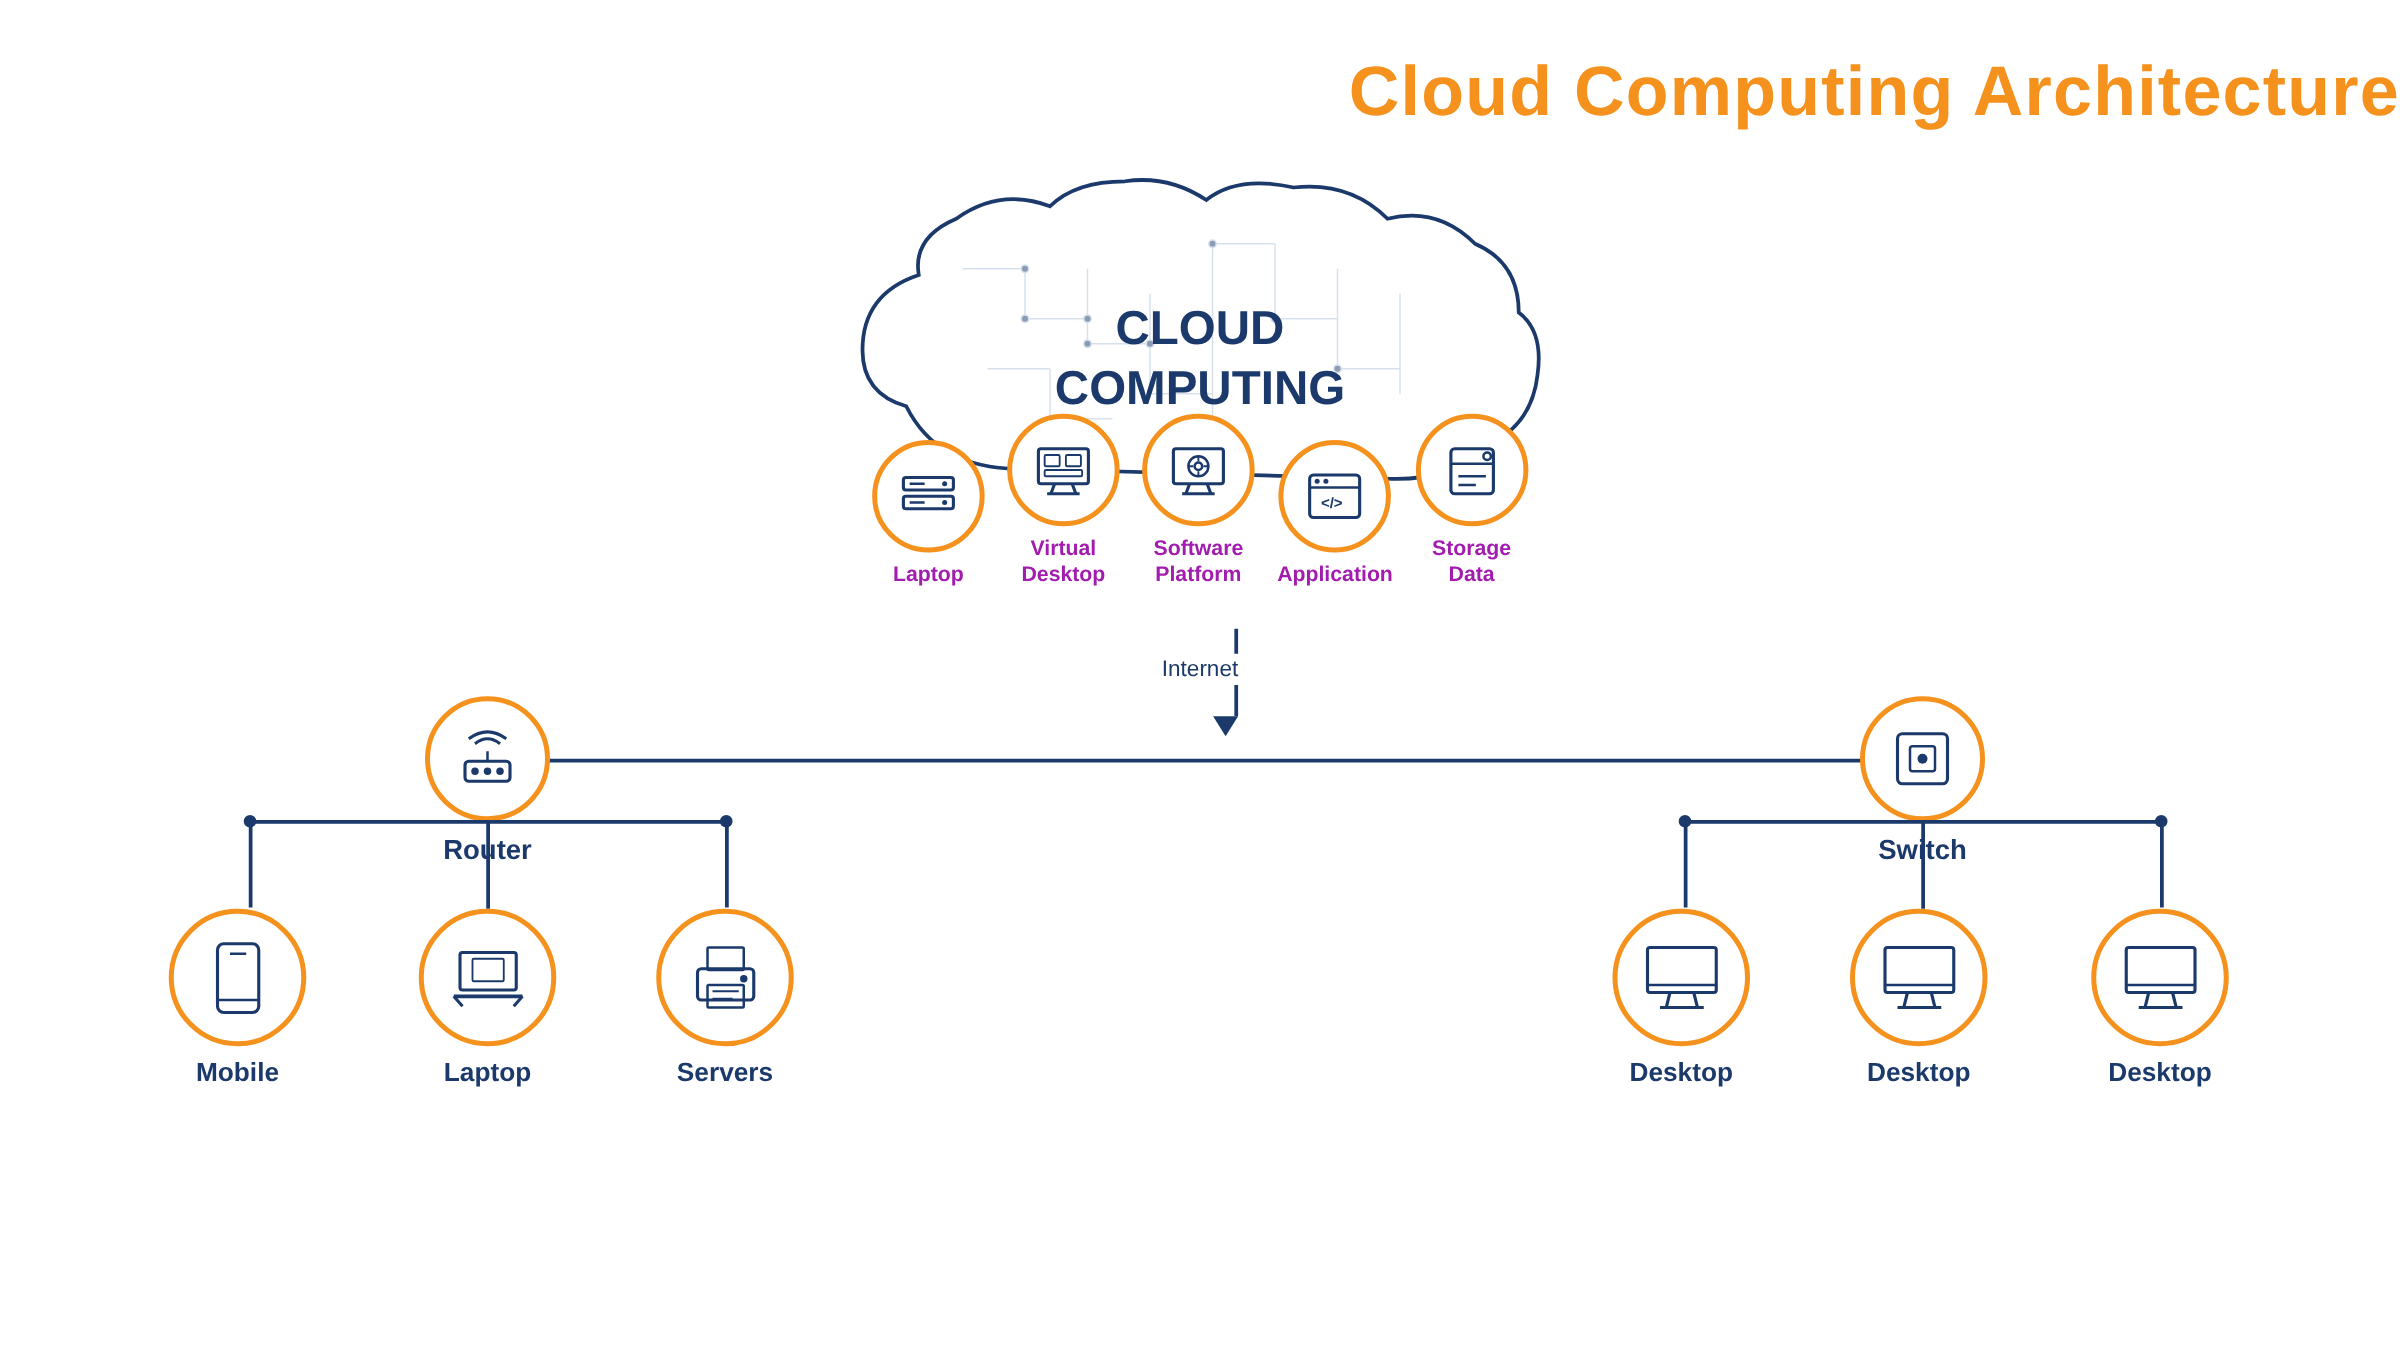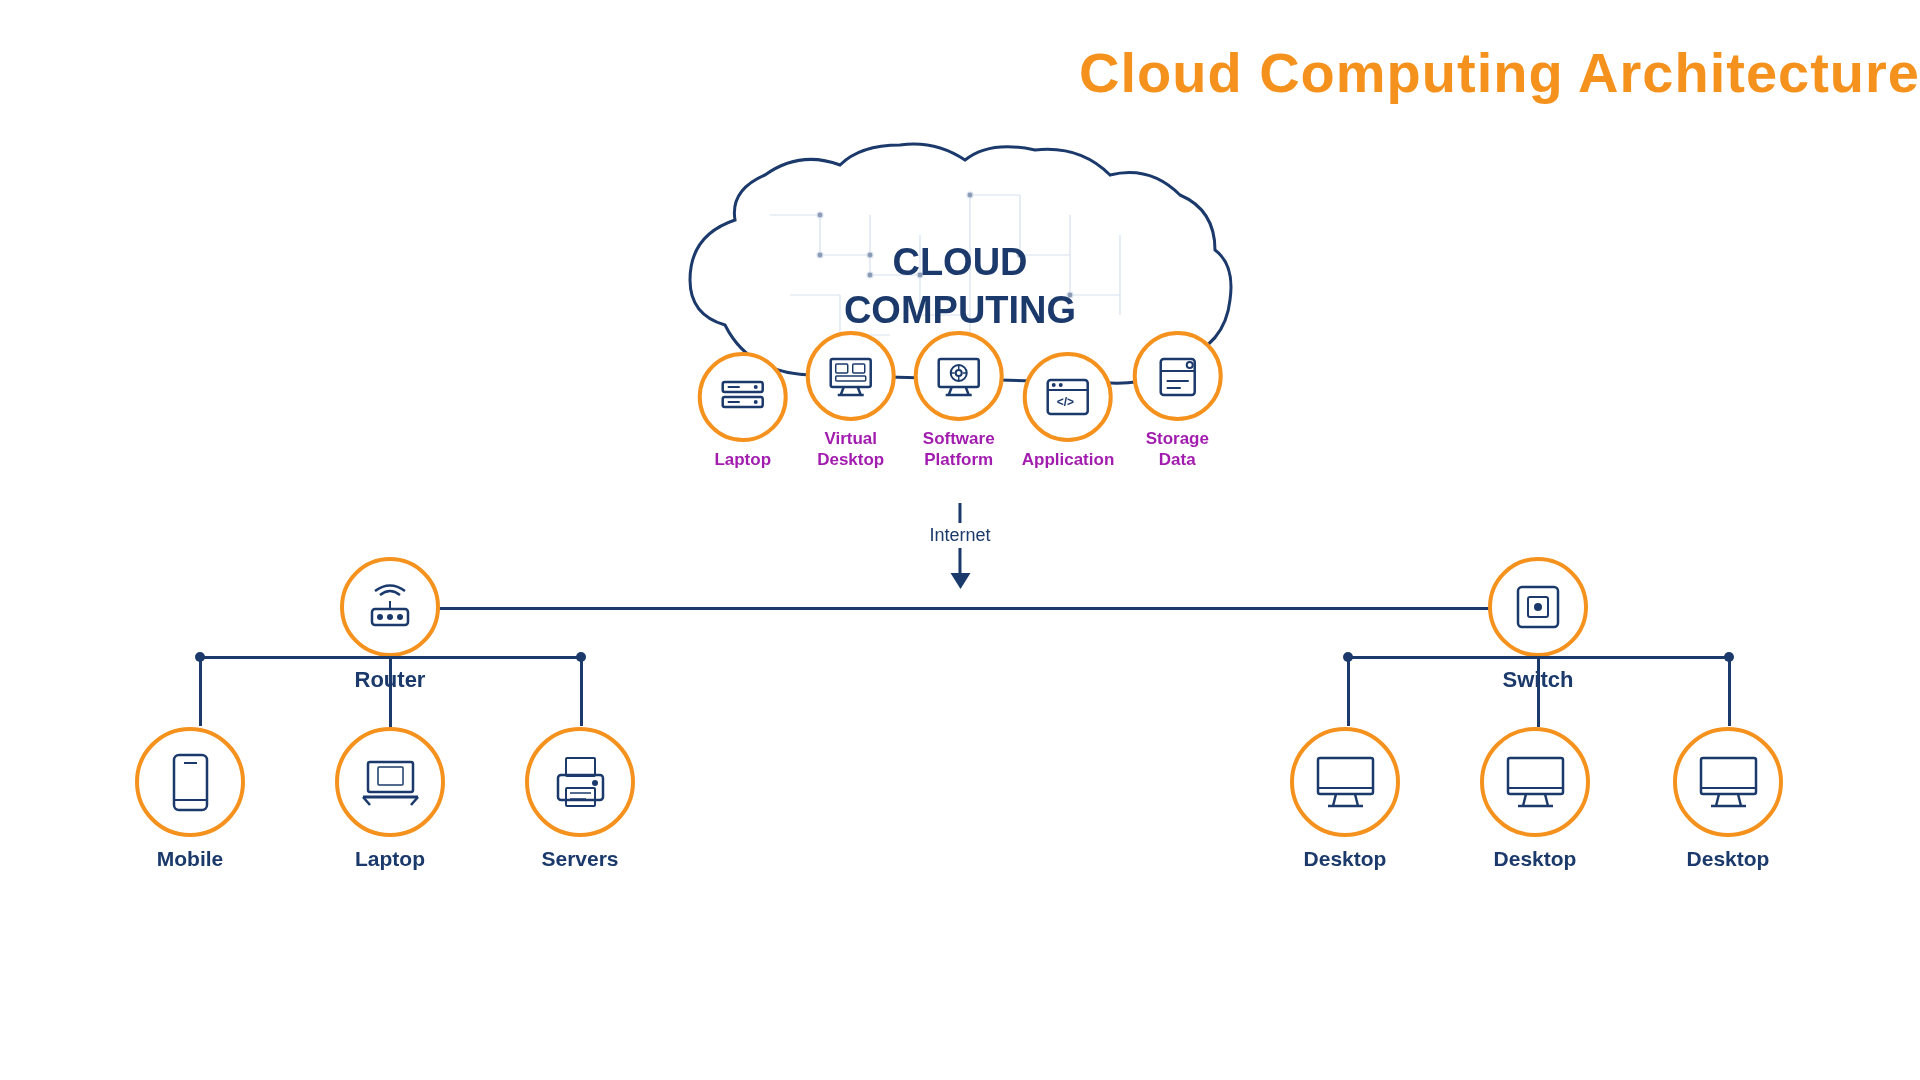--- a/index.html
+++ b/index.html
@@ -289,21 +289,21 @@
               <line x1="14" y1="37" x2="28" y2="37" stroke="#1B3A6B" stroke-width="2"></line>
             </svg>
           </div>
           <span class="service-label">Storage<br>Data</span>
         </div>
 
       </div>
     </div>
   </div>
 
-  <div style="position:absolute; top:398px; left:960px; transform:translateX(-50%); display:flex; flex-direction:column; align-items:center;">
+  <div style="position:absolute; top:398px; left:960px; transform:translateX(-50%); display:flex; flex-direction:column; align-items:flex-end;">
     <div style="width:3px; height:20px; background:#1B3A6B;"></div>
     <span style="font-size:18px; color:#1B3A6B; font-weight:500; margin: 2px 0;">Internet</span>
     <div style="width:3px; height:25px; background:#1B3A6B;"></div>
     <div style="width:0; height:0; border-left:10px solid transparent; border-right:10px solid transparent; border-top:16px solid #1B3A6B;"></div>
   </div>
 
   <div style="position:absolute; top:502px; left:388px; width:1148px; height:3px; background:#1B3A6B;"></div>
 
   <div class="router-node" style="left:340px; top:452px;">
     <div class="main-circle">

